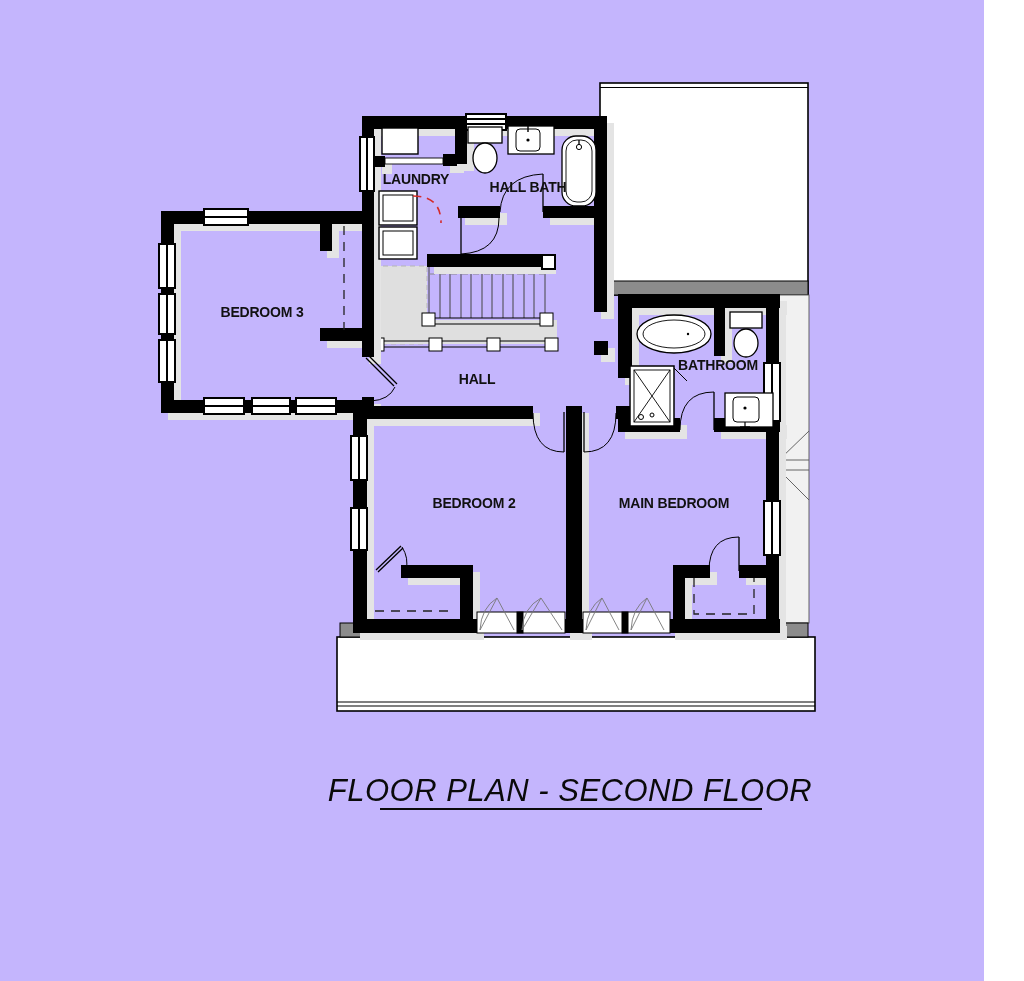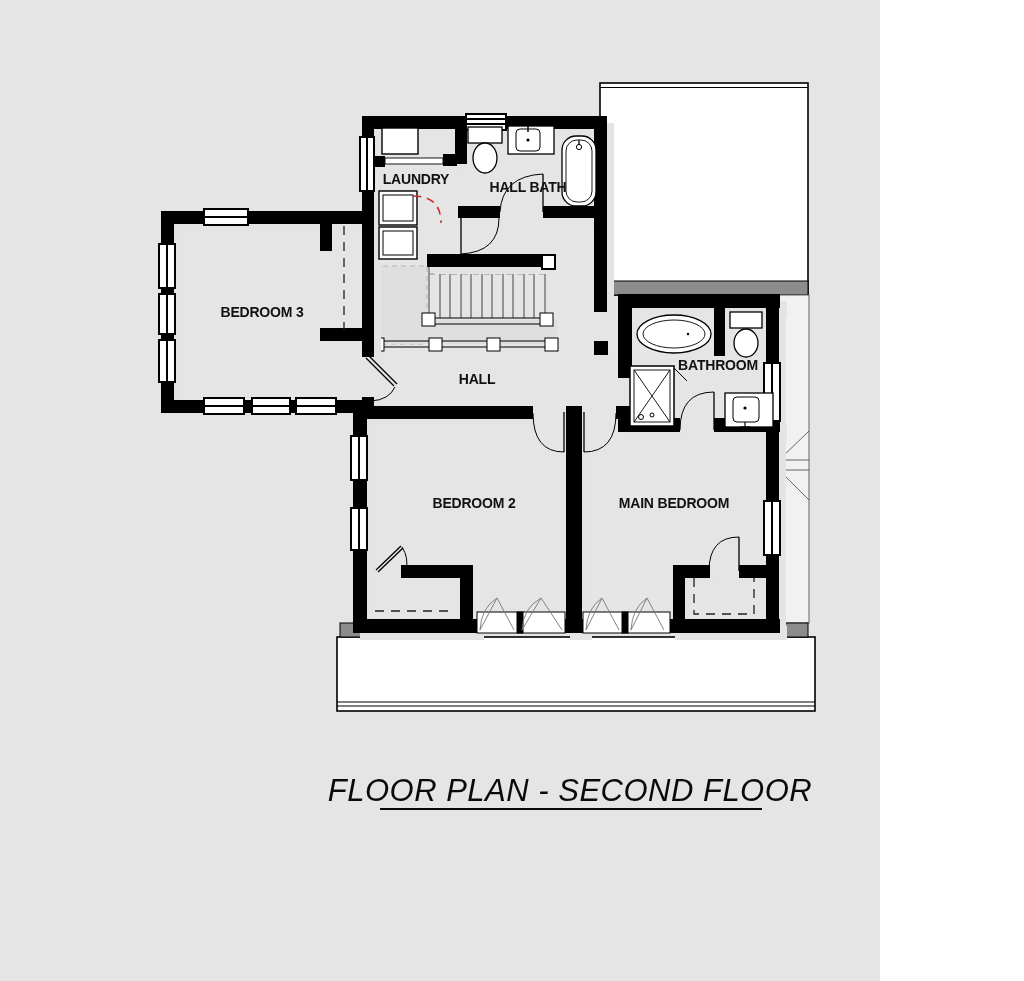--- a/index.html
+++ b/index.html
@@ -1,16 +1,16 @@
 <!DOCTYPE html>
 <html><head>
 <meta charset="utf-8">
 <style>
   html,body{margin:0;padding:0;background:#ffffff;}
-  .page{position:relative;width:880px;height:981px;background:#e5e5e5;overflow:hidden;
+  .page{position:relative;width:984px;height:981px;background:#c4b5fd;overflow:hidden;
         font-family:"Liberation Sans", sans-serif;}
   svg{position:absolute;left:0;top:0;}
   text{font-family:"Liberation Sans", sans-serif;}
   .room-label{font-size:14px;font-weight:bold;letter-spacing:-0.2px;fill:#111;}
   .plan-title{font-size:31px;font-style:italic;fill:#0a0a0a;letter-spacing:0.5px;}
 </style>
 </head>
 <body>
 
 <div class="page">

